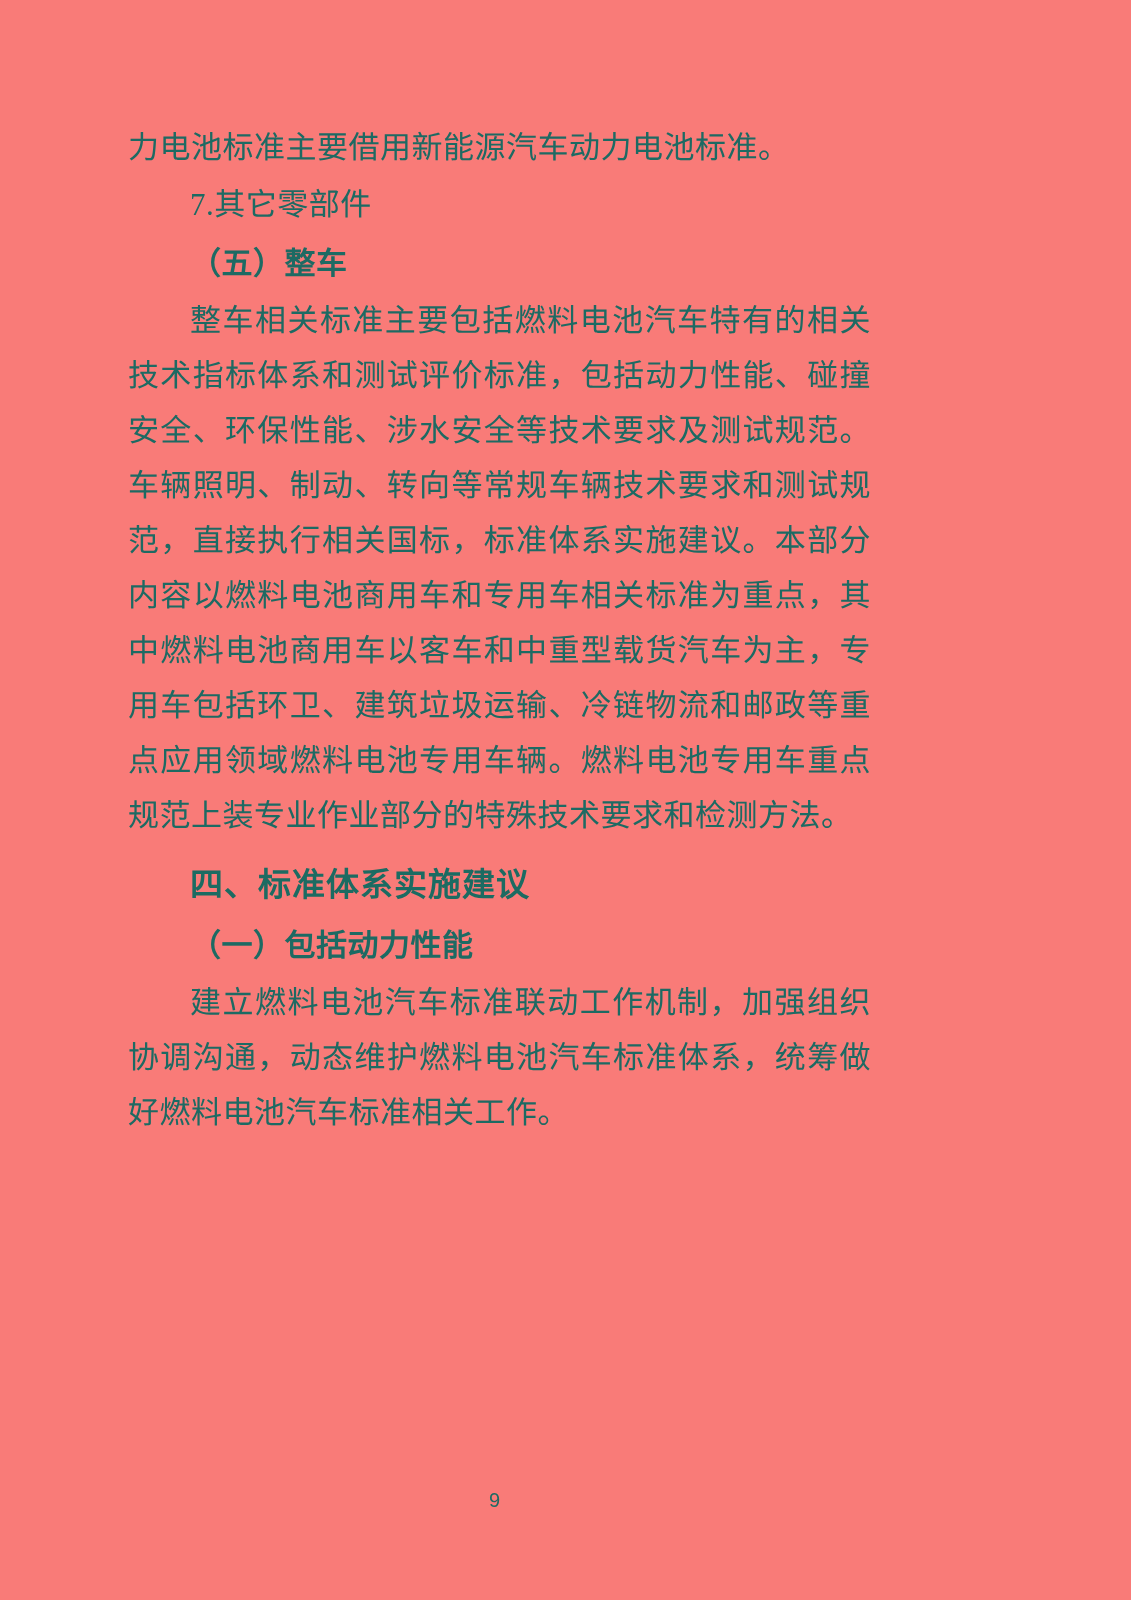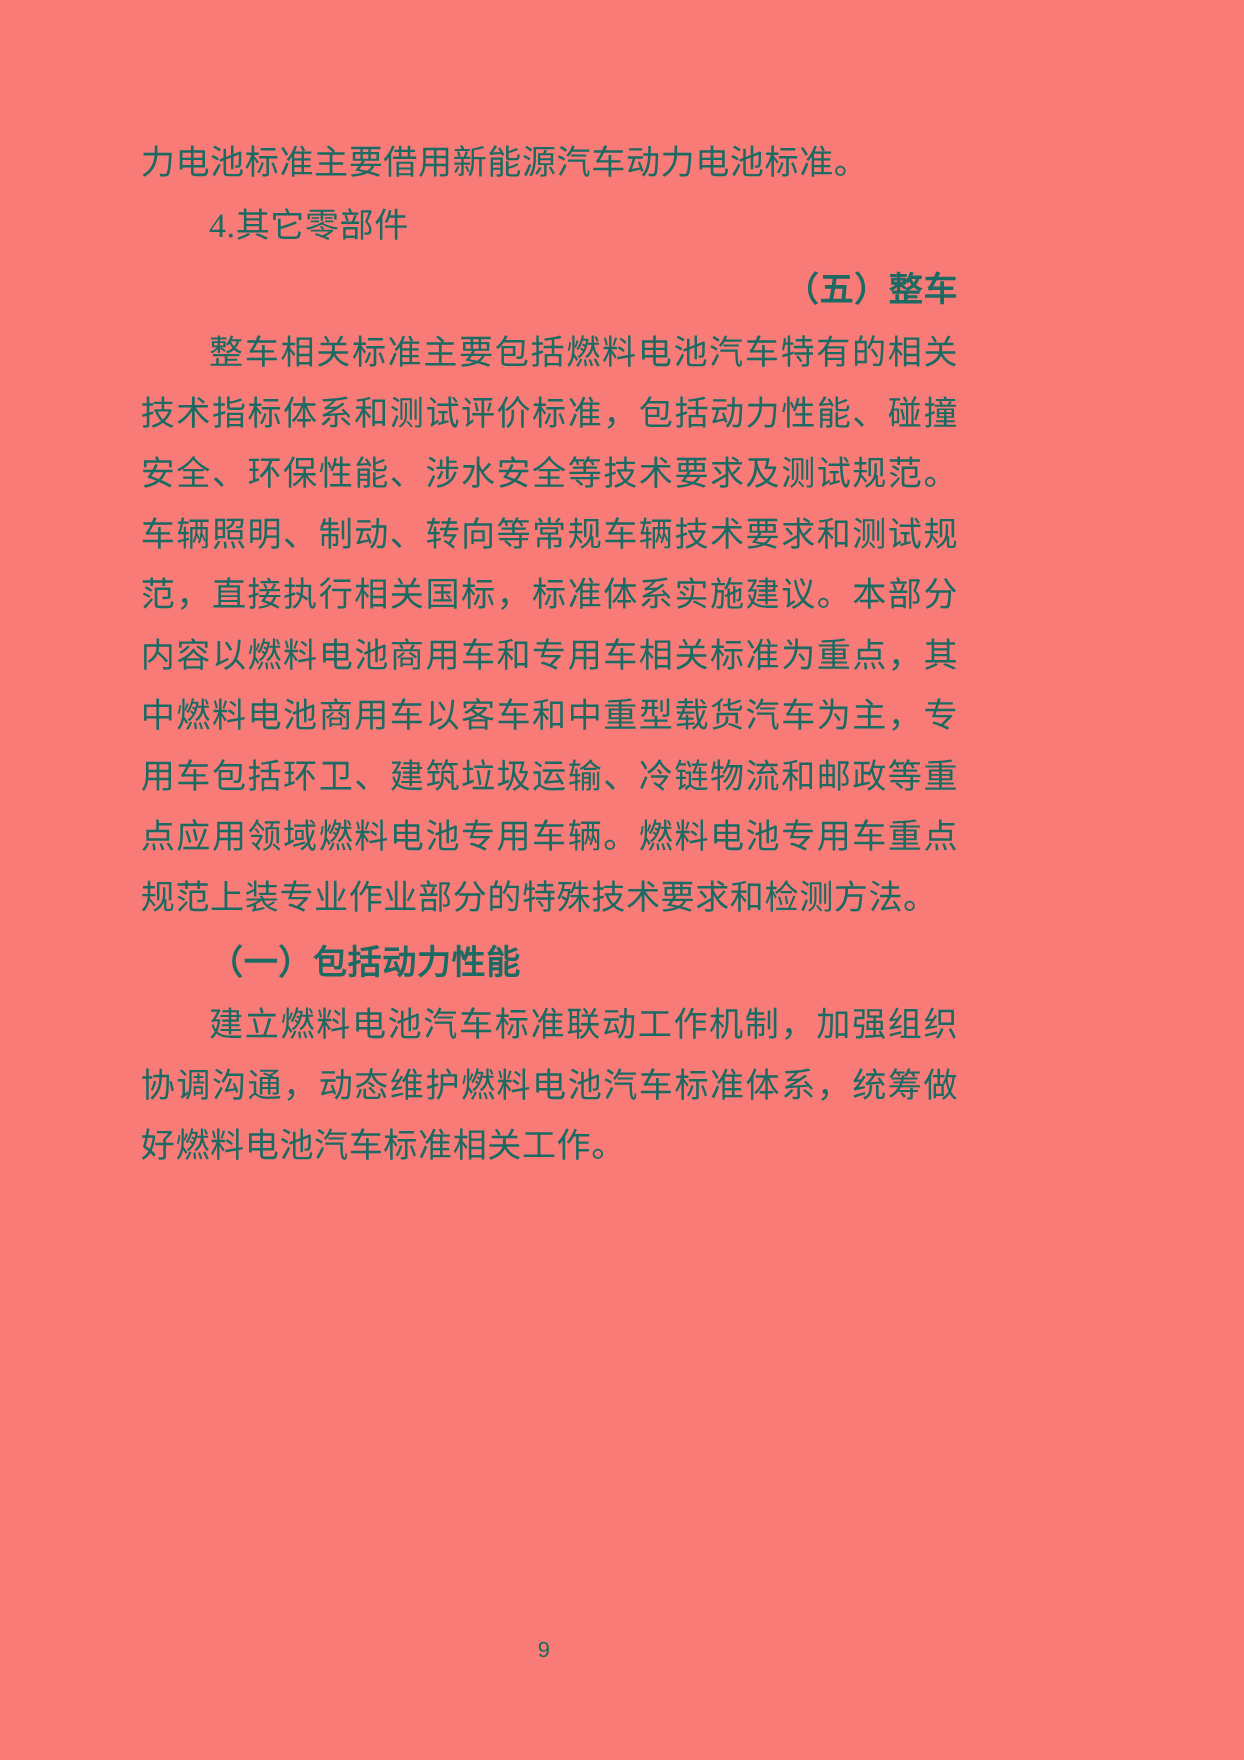--- a/index.html
+++ b/index.html
@@ -57,21 +57,20 @@
   }
   .heading-sub-serif {
     color: #1d6a63;
     font-family: "Liberation Serif", "DejaVu Serif", serif;
     font-weight: bold;
     font-size: 31px;
     line-height: 55px;
     letter-spacing: 0.5px;
     margin: 4px 0 2px 0;
     text-indent: 62px;
-    text-align: right;
   }
   .para {
     margin: 0 0 2px 0;
   }
   .page-number {
     position: absolute;
     left: 0;
     right: 0;
     bottom: 88px;
     text-align: center;
@@ -80,27 +79,28 @@
     font-size: 20px;
   }
 </style>
 </head>
 <body>
 
 <div class="page">
 
   <p class="body-text para">力电池标准主要借用新能源汽车动力电池标准。</p>
 
-  <p class="body-text para indent-small">4.其它零部件</p>
+  <p class="body-text para indent-small">7.其它零部件</p>
 
 
   <p class="heading-sub-serif">（五）整车</p>
 
   <p class="body-text para indent">整车相关标准主要包括燃料电池汽车特有的相关技术指标体系和测试评价标准，包括动力性能、碰撞安全、环保性能、涉水安全等技术要求及测试规范。车辆照明、制动、转向等常规车辆技术要求和测试规范，直接执行相关国标，标准体系实施建议。本部分内容以燃料电池商用车和专用车相关标准为重点，其中燃料电池商用车以客车和中重型载货汽车为主，专用车包括环卫、建筑垃圾运输、冷链物流和邮政等重点应用领域燃料电池专用车辆。燃料电池专用车重点规范上装专业作业部分的特殊技术要求和检测方法。</p>
 
+  <p class="heading-main">四、标准体系实施建议</p>
 
   <p class="heading-sub">（一）包括动力性能</p>
 
   <p class="body-text para indent">建立燃料电池汽车标准联动工作机制，加强组织协调沟通，动态维护燃料电池汽车标准体系，统筹做好燃料电池汽车标准相关工作。</p>
 
 
 
   <div class="page-number">9</div>
 
 </div>

